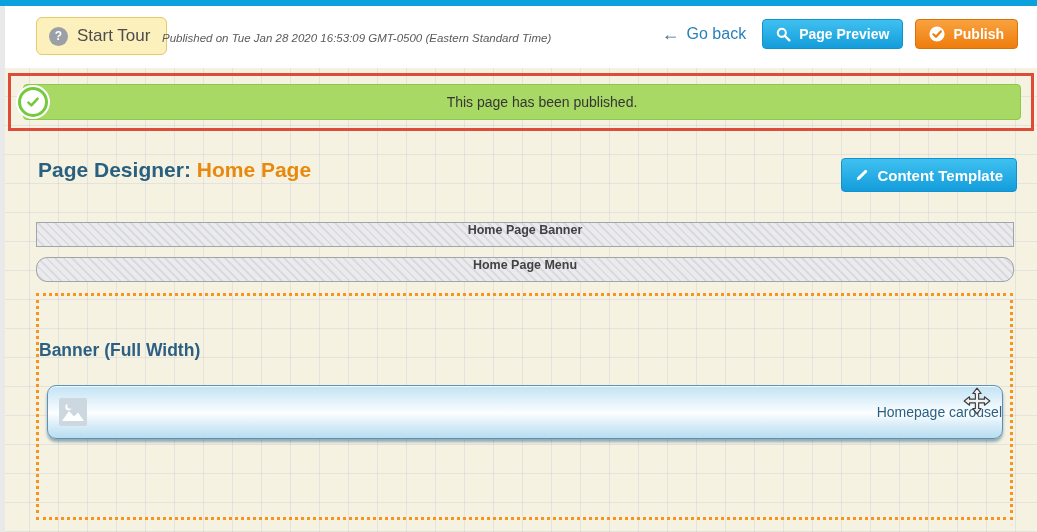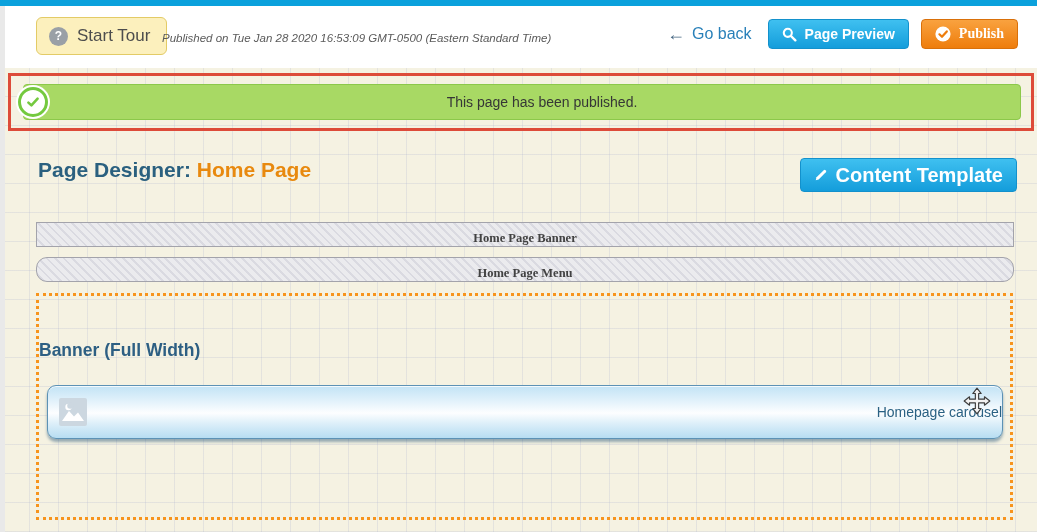--- a/index.html
+++ b/index.html
@@ -18,47 +18,47 @@
     font-family:"Liberation Sans", sans-serif; font-size:17px; color:#4d4d4d; cursor:pointer; }
   .q-icon { width:19px; height:19px; border-radius:50%; background:#9aa0a6; color:#fff; font-size:12px; font-weight:bold;
     display:flex; align-items:center; justify-content:center; }
   .published { position:absolute; left:162px; top:26px; font-size:11.5px; font-style:italic; color:#5a5a5a; }
   .header-right { position:absolute; right:19px; top:13px; display:flex; align-items:center; gap:12px; }
   .go-back { display:flex; align-items:center; gap:7px; font-size:16px; color:#2980b9; text-decoration:none; cursor:pointer; margin-right:4px; }
   .go-back .arrow { color:#4a6a85; font-size:18px; }
   .btn { display:flex; align-items:center; gap:8px; height:30px; padding:0 13px; border-radius:4px; cursor:pointer;
     color:#fff; font-family:"Liberation Sans", sans-serif; font-size:14px; font-weight:600; }
   .btn.blue { background:linear-gradient(180deg,#3fc0f0,#149ddb); border:1px solid #1391cc; }
-  .btn.orange { background:linear-gradient(180deg,#f9a23f,#ee7d0c); border:1px solid #d9700a;font-family:Liberation Serif, serif; }
+  .btn.orange { background:linear-gradient(180deg,#f9a23f,#ee7d0c); border:1px solid #d9700a; }
 
   
   .workspace { position:absolute; left:0; top:68px; width:100%; bottom:0; background-color:#f5f2e2;
     background-image:
       repeating-linear-gradient(0deg, rgba(165,172,205,0.22) 0 1px, transparent 1px 29px),
       repeating-linear-gradient(90deg, rgba(165,172,205,0.22) 0 1px, transparent 1px 29px); }
 
   
   .alert-outline { position:absolute; left:8px; right:3px; top:5px; height:58px; border:3px solid #DD4B39; }
   .alert { position:relative; margin:8px 10px 0 12px; height:36px; background:#a8d964; border:1px solid #8cc84a;
     border-radius:4px; display:flex; align-items:center; padding-left:40px; font-size:14px; color:#363636;justify-content:center; }
   .success-icon { position:absolute; left:-6px; top:50%; transform:translateY(-50%); width:30px; height:30px;
     background:#fff; border:3px solid #74c93f; border-radius:50%; box-shadow:0 0 0 2px #fff;
     display:flex; align-items:center; justify-content:center; }
 
   
   .page-title { position:absolute; left:38px; top:90px; font-size:21px; font-weight:bold; }
   .page-title .t1 { color:#2a607f; }
   .page-title .t2 { color:#e8890e; }
-  .content-template { position:absolute; right:20px; top:90px; height:34px; font-size:20px; font-weight:700; }
+  .content-template { position:absolute; right:20px; top:90px; height:34px; font-size:15px; font-weight:700; }
 
   
   .slot { position:absolute; left:36px; width:978px; height:25px; background-color:#ebebee;
     background-image:repeating-linear-gradient(45deg, transparent 0 4px, rgba(140,140,165,0.18) 4px 6px);
-    border:1px solid #a3a3ab; display:flex; align-items:flex-end; justify-content:center;
-    font-size:12.5px; font-weight:600; color:#424242; cursor:pointer;font-family:Liberation Serif, serif; }
+    border:1px solid #a3a3ab; display:flex; align-items:flex-start; justify-content:center;
+    font-size:12.5px; font-weight:600; color:#424242; cursor:pointer; }
   .slot-1 { top:154px; }
   .slot-2 { top:189px;border-radius:11px; }
 
   
   .dropzone { position:absolute; left:36px; top:225px; width:977px; height:227px; border:3px dotted #f7941d; }
   .zone-title { position:absolute; left:0; top:44px; width:100%; text-align:left;
     font-size:17.5px; font-weight:bold; color:#2d5f83; }
 
   
   .widget { position:absolute; left:8px; top:89px; width:956px; height:54px; border:1px solid #5d92b5; border-radius:9px;

